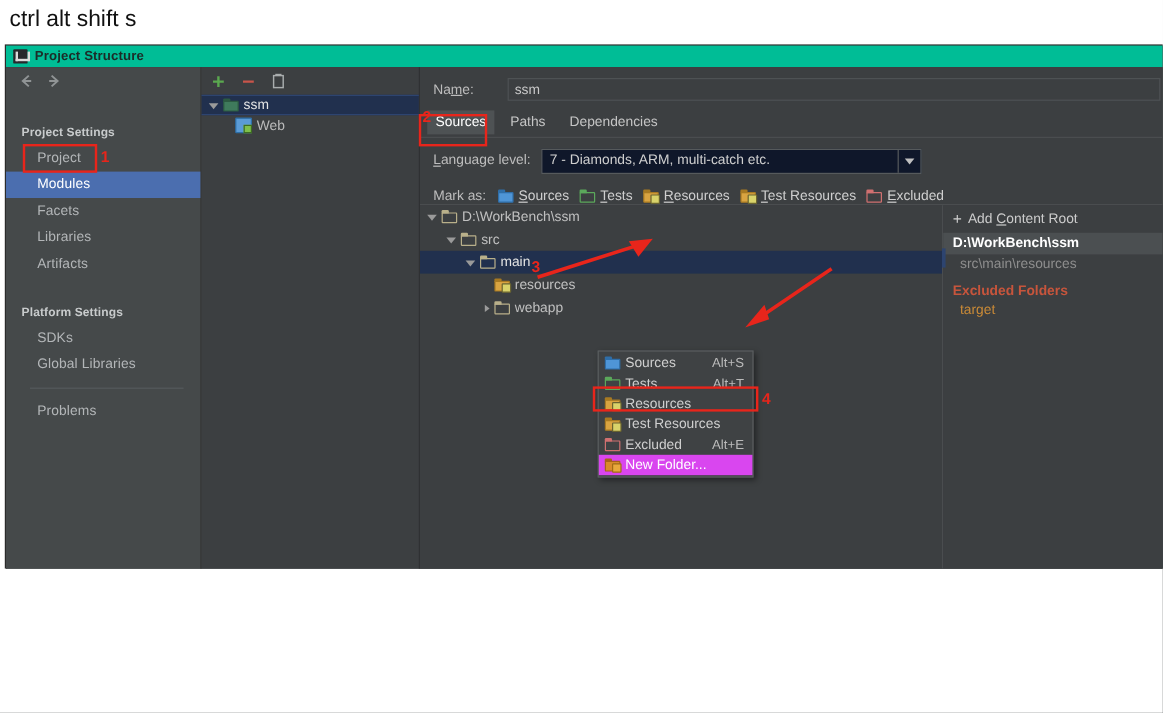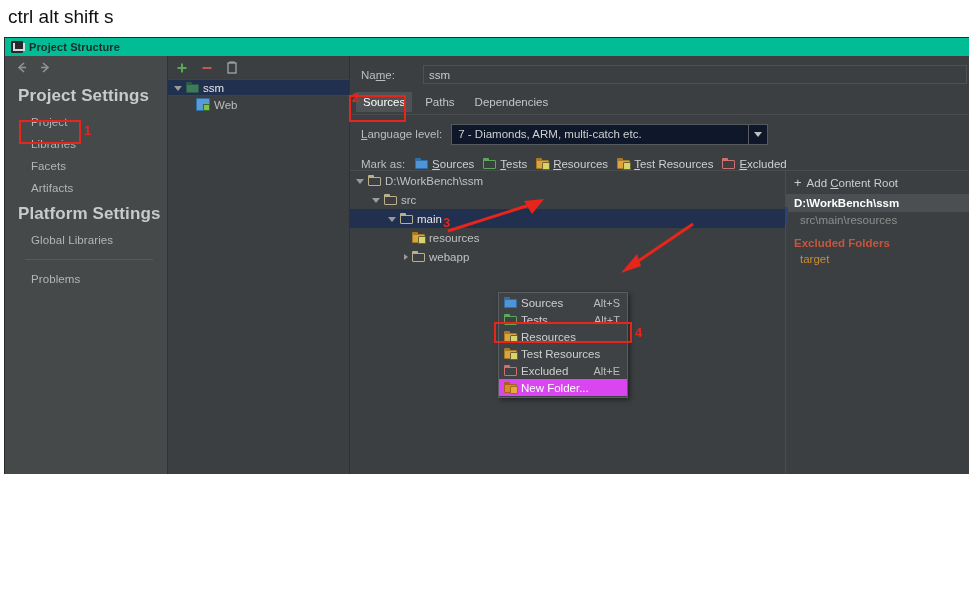--- a/index.html
+++ b/index.html
@@ -100,25 +100,26 @@
     position: relative;
     opacity: 0.65;
   }
   .navarrow svg { display: block; }
   .nav-list {
     position: absolute;
     left: 0; top: 25px;
     width: 162px;
   }
   .nav-group {
-    font-size: 17px;
+    font-size: 10px;
     color: #c8cbcc;
     padding: 5px 0 5px 13px;
     font-weight: bold;
     letter-spacing: 0.1px;
+    margin-top: 19px;
   }
   .nav-item {
     font-size: 11.5px;
     color: #b3b6b8;
     padding: 5px 0 5px 26px;
     letter-spacing: 0.1px;
   }
   .nav-item.selected {
     background: #4b6eaf;
     color: #ffffff;
@@ -570,24 +571,26 @@
             <svg width="17" height="17" viewBox="0 0 17 17">
               <path d="M7 4 L12 8.5 L7 13" fill="none" stroke="#b8bcbe" stroke-width="1.6"></path>
               <path d="M11.5 8.5 L5 8.5" stroke="#b8bcbe" stroke-width="1.6"></path>
             </svg>
           </div>
         </div>
 
         <div class="nav-list">
           <div class="nav-group">Project Settings</div>
           <div class="nav-item">Project</div>
+          <div class="nav-item selected">Modules</div>
+          <div class="nav-item">Facets</div>
           <div class="nav-item">Libraries</div>
-          <div class="nav-item">Facets</div>
           <div class="nav-item">Artifacts</div>
           <div class="nav-group">Platform Settings</div>
+          <div class="nav-item">SDKs</div>
           <div class="nav-item">Global Libraries</div>
           <div class="nav-sep"></div>
           <div class="nav-item">Problems</div>
         </div>
       </div>
 
       <div class="modcol">
         <div class="modtoolbar">
           <div class="tbicon">
             <svg width="14" height="14" viewBox="0 0 14 14">

